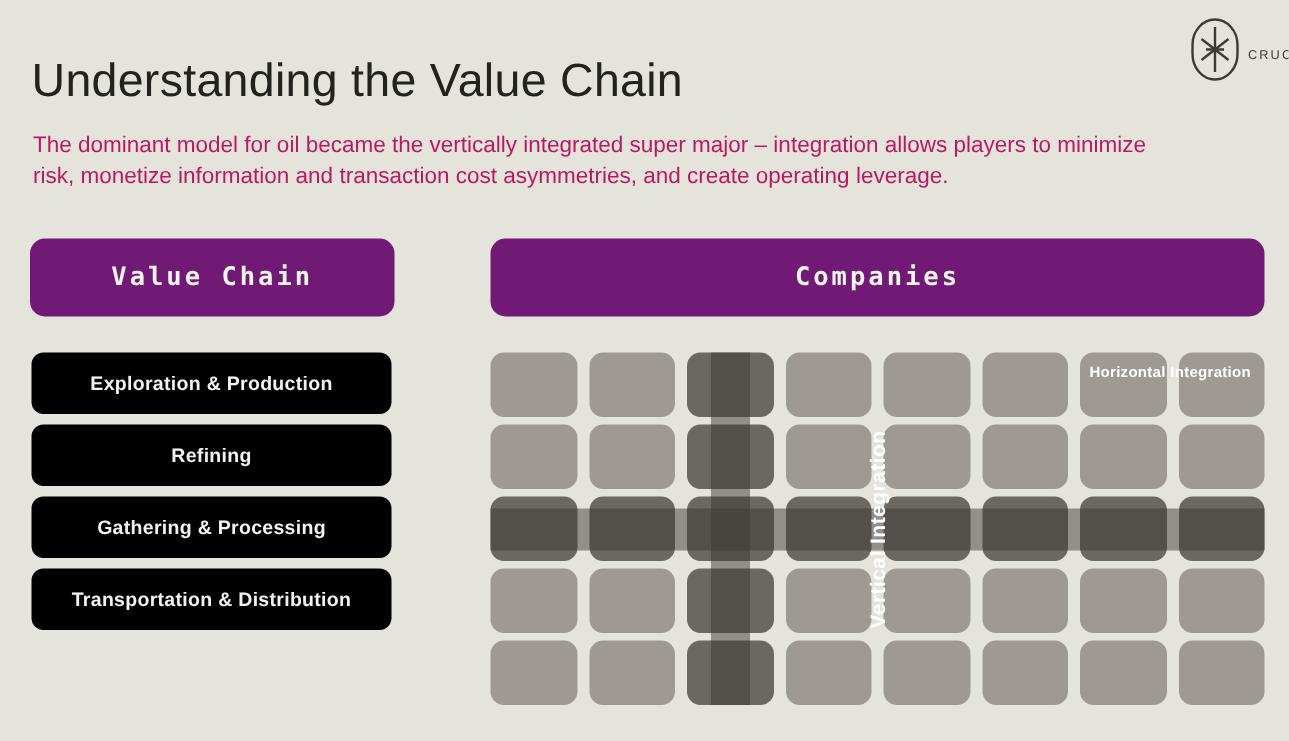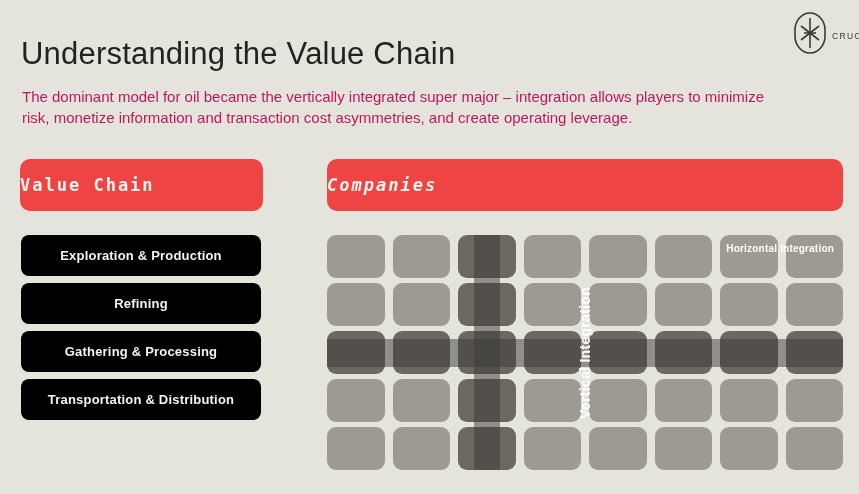--- a/index.html
+++ b/index.html
@@ -30,28 +30,28 @@
   .logo svg { display: block; }
   .logo-text {
     margin-top: 3px;
     font-size: 8.5px; letter-spacing: 1.4px; color: #3b3a36;
     font-weight: 400;
   }
 
   
   .section-header {
     position: absolute; top: 159px; height: 52px;
-    background: #ef4444; border-radius: 10px;
-    display: flex; align-items: center; 
+    background: #701a75; border-radius: 10px;
+    display: flex; align-items: center; justify-content: center;
     color: #f4f3ef;
     font-family: "DejaVu Sans Mono", monospace;
     font-size: 17px; font-weight: 700; letter-spacing: 2px;
   }
   .vc-header { left: 20px; width: 243px; }
-  .co-header { left: 327px; width: 516px; font-style: italic; }
+  .co-header { left: 327px; width: 516px; }
 
   
   .vc-list { position: absolute; left: 21px; top: 235px; width: 240px; }
   .vc-item {
     width: 240px; height: 41px; margin-bottom: 7px;
     background: #000000; border-radius: 8px;
     display: flex; align-items: center; justify-content: center;
     color: #f4f3ef; font-size: 13px; font-weight: 700; letter-spacing: 0.2px;
   }
 

